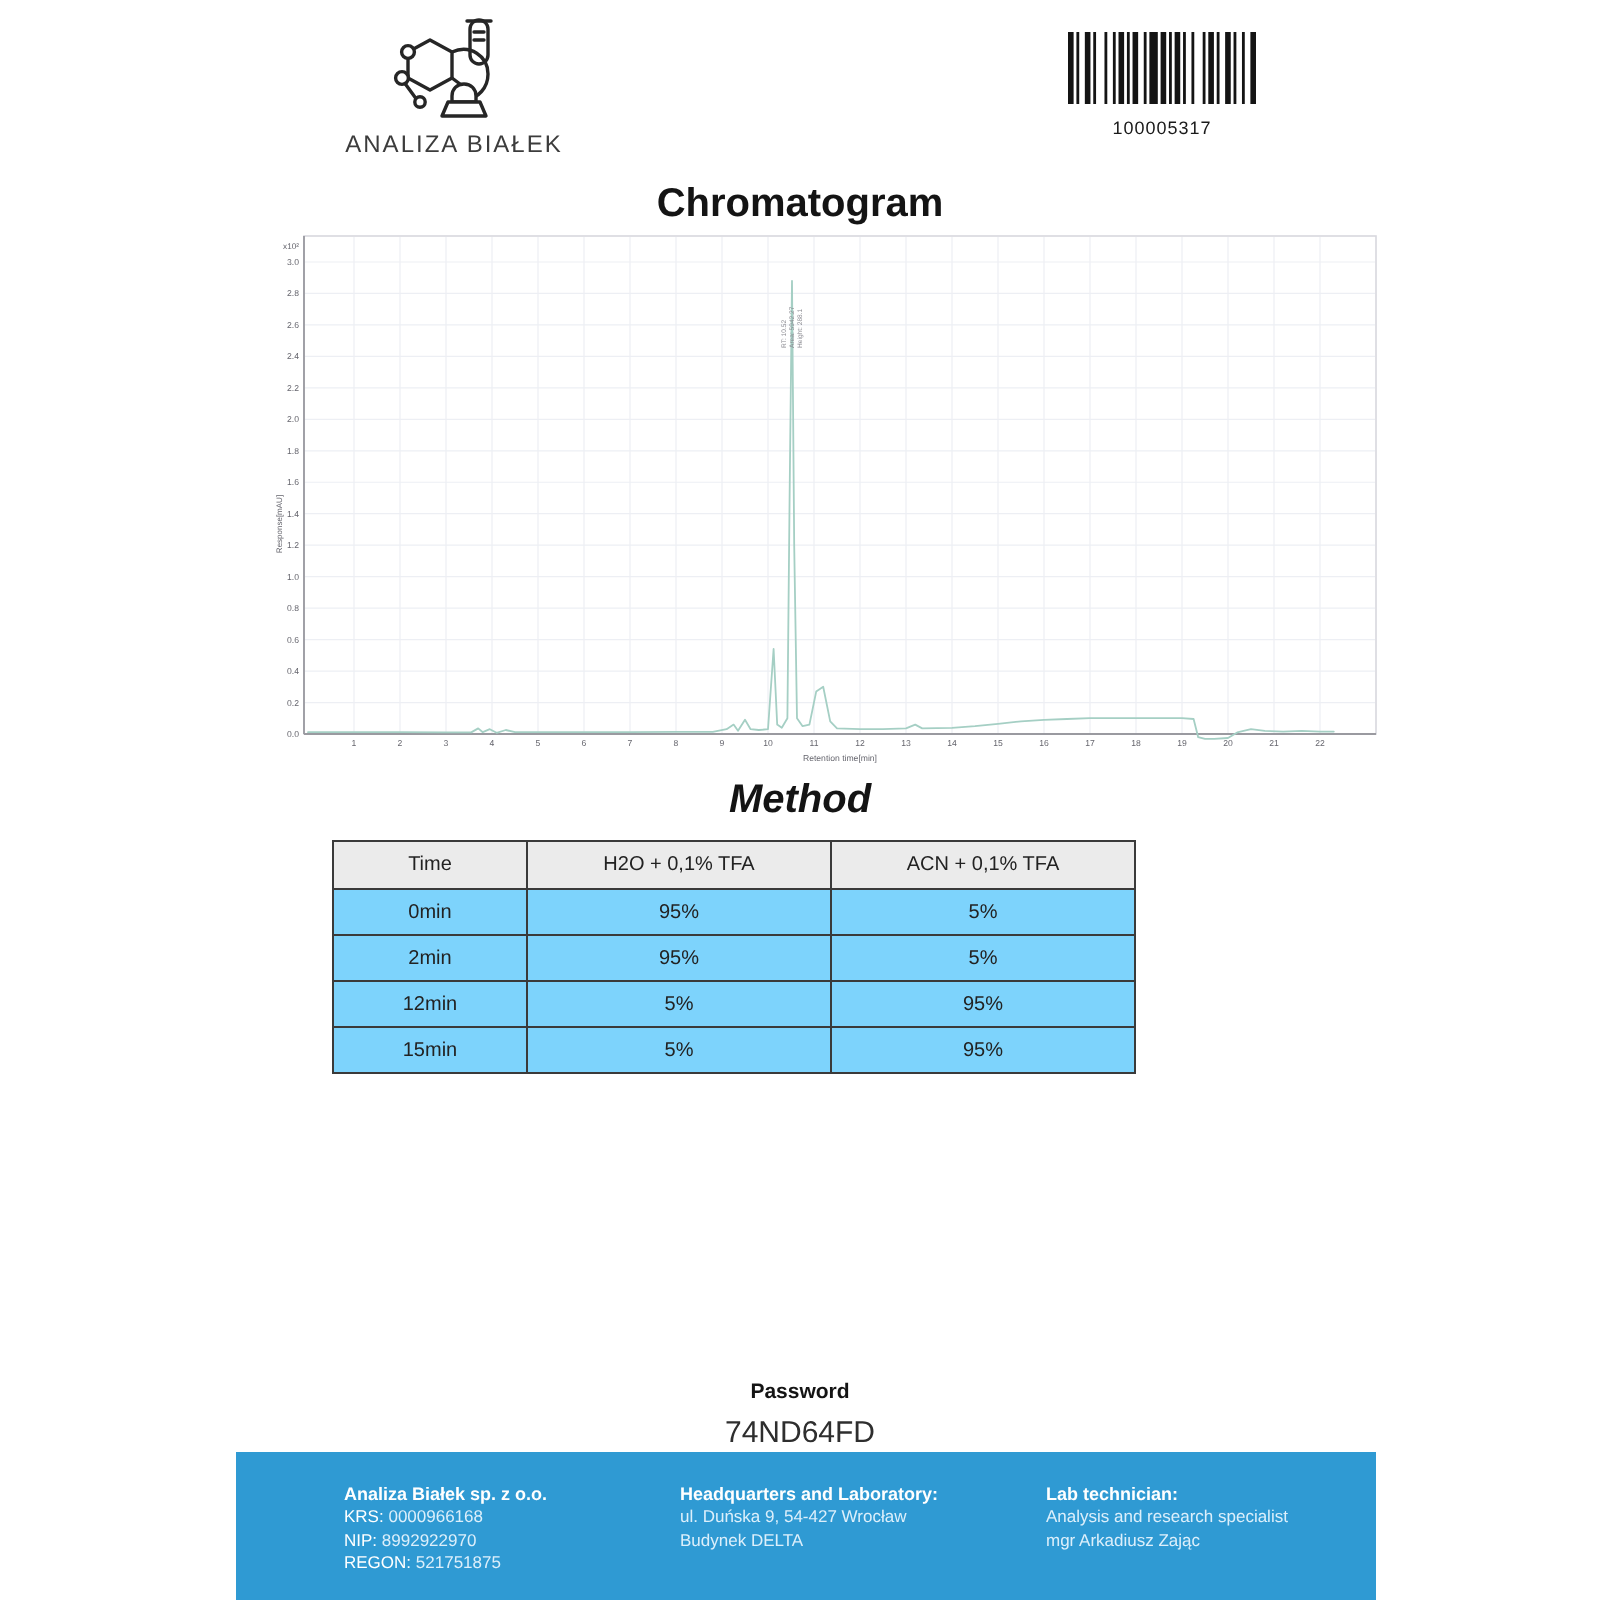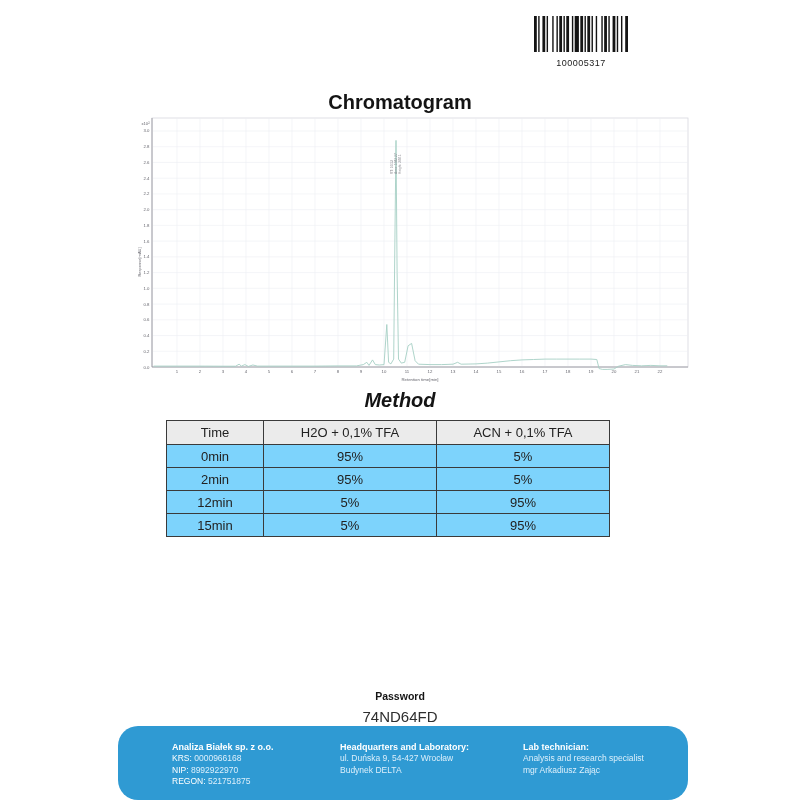--- a/index.html
+++ b/index.html
@@ -18,47 +18,67 @@
   
   .section-title{position:absolute;left:0;width:800px;text-align:center;
                  font-weight:bold;font-size:20px;color:#141414;}
   .title-chrom{top:91px;}
   .title-method{top:389px;font-style:italic;}
 
   
   .chart-svg{position:absolute;left:136px;top:112px;}
 
   
-  .method-table{position:absolute;left:166px;top:420px;width:444px;border-collapse:collapse;
-                font-size:13px;color:#222;table-layout:fixed;}
+  .method-table{position:absolute;left:166px;top:420px;width:402px;border-collapse:collapse;
+                font-size:10px;color:#222;table-layout:fixed;}
   .method-table th,.method-table td{border:1px solid #3a3a3a;text-align:center;font-weight:normal;padding:0;}
   .method-table th{background:#ebebeb;height:23px;}
   .method-table td{height:22px;background:#7dd3fc;}
   .col-time{width:96px;}
 
   
   .password-block{position:absolute;left:0;top:690px;width:800px;text-align:center;}
   .password-label{font-weight:bold;font-size:10.5px;color:#141414;}
   .password-value{font-size:15px;color:#2e2e2e;margin-top:6px;}
 
   
-  .footer{position:absolute;left:118px;top:726px;width:570px;height:74px;border-radius:20px;}
+  .footer{position:absolute;left:118px;top:726px;width:570px;height:74px;}
   .fcol{position:absolute;top:15px;}
   .fcol1{left:54px;}
   .fcol2{left:222px;}
   .fcol3{left:405px;}
   .fhead{font-size:9px;font-weight:bold;color:#ffffff;line-height:12px;white-space:nowrap;}
   .fline{font-size:8.5px;color:#dceffb;line-height:11.5px;white-space:nowrap;}
   .flabel{font-weight:normal;color:#ffffff;}
 </style>
 </head>
 <body>
 
 <div class="page">
 
+  <div class="logo-block">
+    <svg class="logo-icon" width="78" height="56" viewBox="0 0 78 56" fill="none" stroke="#262626" stroke-width="1.7" stroke-linejoin="round" stroke-linecap="round">
+
+      <path d="M27 14 L38 20 L38 33 L27 39 L16 33 L16 20 Z"></path>
+      <circle cx="16" cy="20" r="3.2" fill="#ffffff"></circle>
+      <circle cx="13" cy="33" r="3.2" fill="#ffffff"></circle>
+      <circle cx="22" cy="45" r="2.6" fill="#ffffff"></circle>
+      <path d="M14.5 35.8 L19.8 43"></path>
+
+      <rect x="47" y="4" width="9" height="22" rx="4.5" fill="#ffffff"></rect>
+      <path d="M45.5 4.5 L57.5 4.5"></path>
+      <path d="M49 10 L54 10 M49 14 L54 14"></path>
+
+      <path d="M38 20 C47 16 56 22 56 31 C56 38 51 43 45 44"></path>
+      <path d="M44 36 C47.5 36 50 38.5 50 42 L50 45 L38 45 L38 42 C38 38.5 40.5 36 44 36 Z" fill="#ffffff"></path>
+      <path d="M36 45 L52 45 L55 52 L33 52 Z" fill="#ffffff"></path>
+      <path d="M38 33 L42 36"></path>
+    </svg>
+    <div class="logo-brand">ANALIZA BIAŁEK</div>
+  </div>
 
   <div class="barcode-block">
     <svg id="barcode-svg" width="94" height="36" viewBox="0 0 93.8 36" preserveAspectRatio="none">
         <rect x="0.0" y="0" width="2.8" height="36" fill="#141414"></rect>
         <rect x="4.2" y="0" width="1.4" height="36" fill="#141414"></rect>
         <rect x="8.4" y="0" width="2.8" height="36" fill="#141414"></rect>
         <rect x="12.6" y="0" width="1.4" height="36" fill="#141414"></rect>
         <rect x="18.2" y="0" width="1.4" height="36" fill="#141414"></rect>
         <rect x="22.4" y="0" width="1.4" height="36" fill="#141414"></rect>
         <rect x="25.2" y="0" width="2.8" height="36" fill="#141414"></rect>

